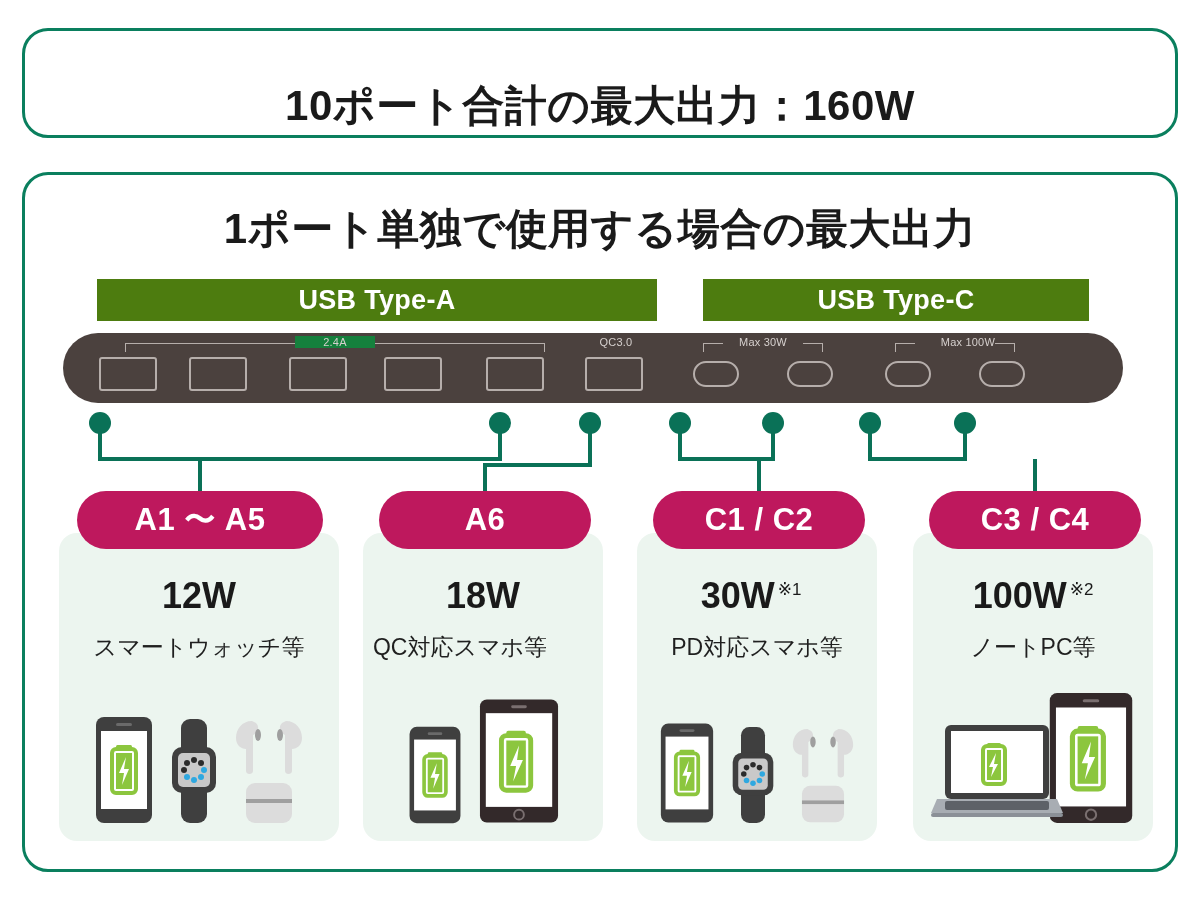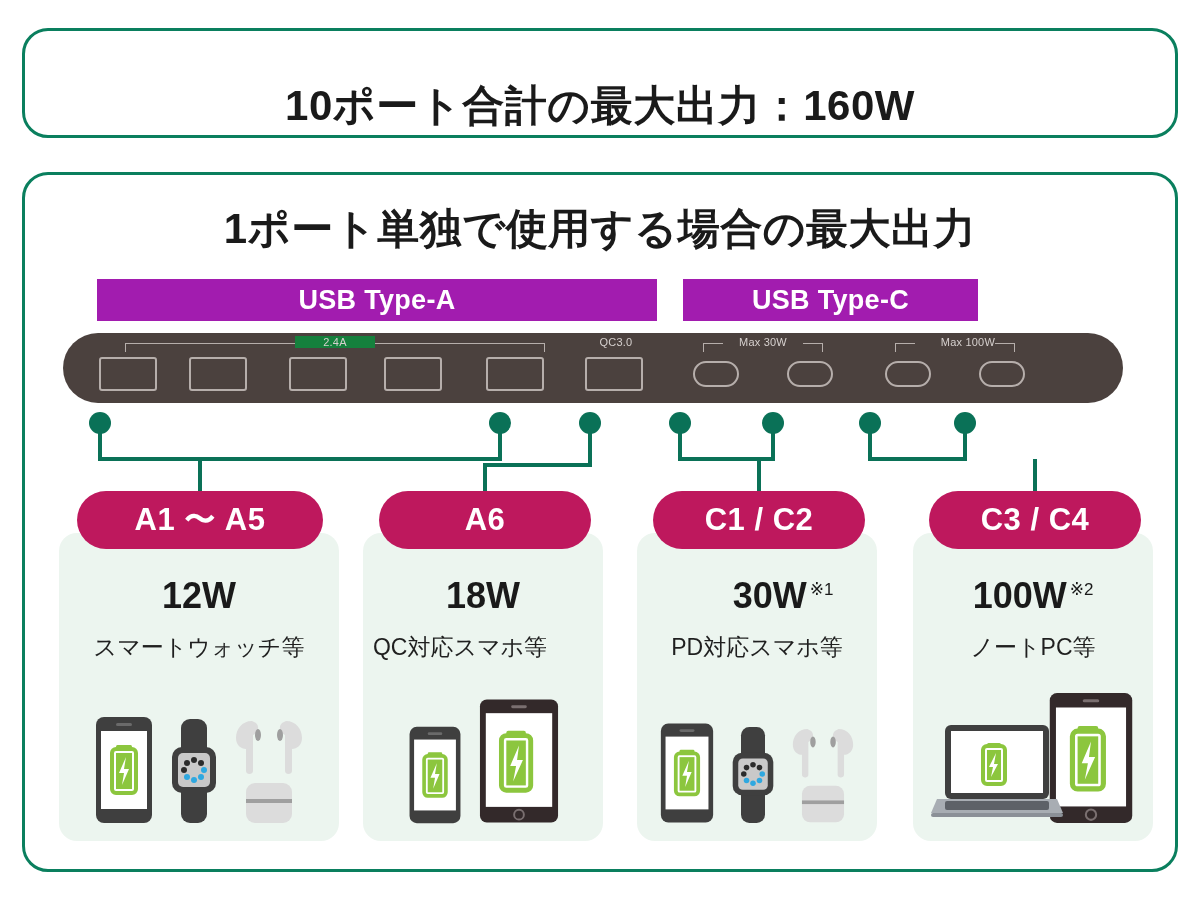--- a/index.html
+++ b/index.html
@@ -34,28 +34,28 @@
   .main-title {
     position: absolute; left: 0; top: 26px; width: 100%;
     text-align: center;
     font-size: 42px; font-weight: 700; color: #1a1a1a;
     letter-spacing: 0.5px; white-space: nowrap;
   }
 
   
   .type-bar {
     position: absolute; height: 42px;
-    background: #a21caf;
+    background: #4d7c0f;
     display: flex; align-items: center; justify-content: center;
   }
   .type-bar span {
     color: #ffffff; font-size: 27px; font-weight: 700; letter-spacing: 0.3px;
   }
   .type-bar-a { left: 72px;  top: 104px; width: 560px; }
-  .type-bar-c { left: 658px; top: 104px; width: 295px; }
+  .type-bar-c { left: 678px; top: 104px; width: 386px; }
 
   
   .hub {
     position: absolute; left: 38px; top: 158px;
     width: 1060px; height: 70px;
     background: #4b413e;
     border-radius: 35px;
   }
   .port {
     position: absolute;
@@ -117,21 +117,21 @@
     position: absolute; top: 400px;
     text-align: center;
     font-size: 36px; font-weight: 700; color: #1a1a1a;
     white-space: nowrap;
   }
   .watt sup {
     font-size: 17px; font-weight: 500; vertical-align: super; margin-left: 3px;
   }
   .watt-1 { left: 34px;  width: 280px; }
   .watt-2 { left: 338px; width: 240px; }
-  .watt-3 { left: 644px; width: 228px; }
+  .watt-3 { left: 612px; width: 228px; }
   .watt-4 { left: 888px; width: 240px; }
 
   .usage {
     position: absolute; top: 457px;
     text-align: center;
     font-size: 23px; font-weight: 400; color: #1f1f1f;
     white-space: nowrap;
   }
   .usage-1 { left: 34px;  width: 280px; }
   .usage-2 { left: 338px; width: 194px; }

